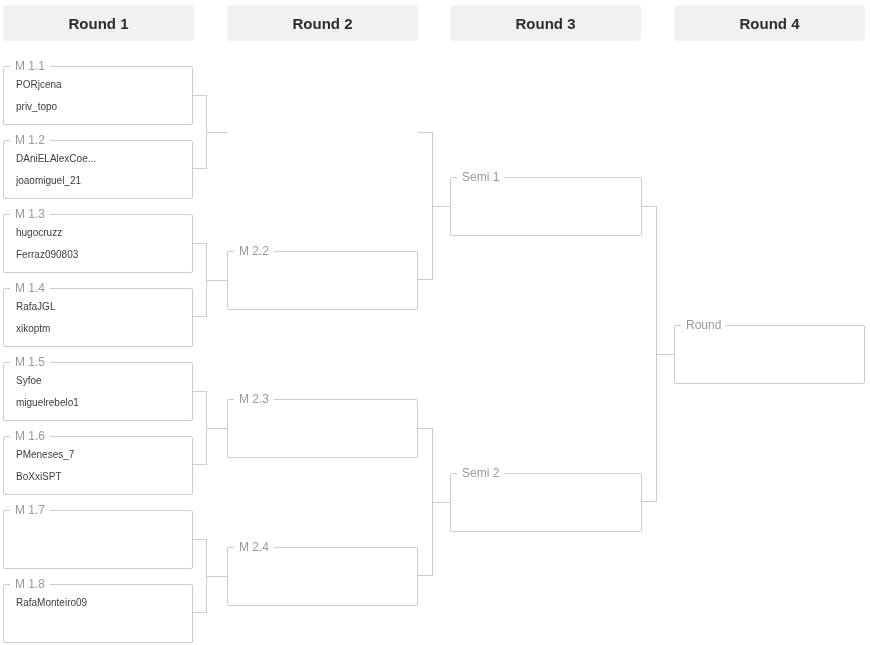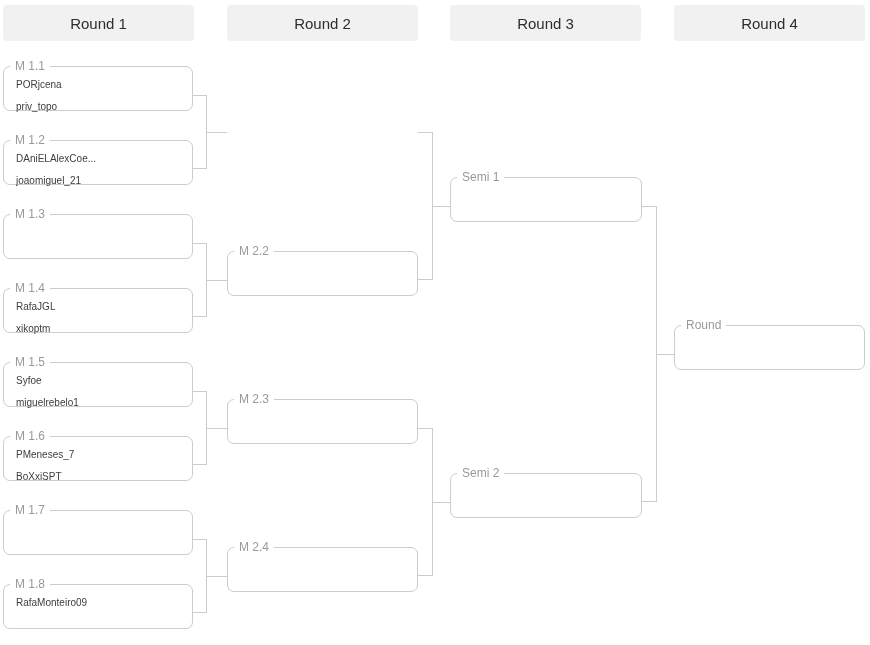--- a/index.html
+++ b/index.html
@@ -12,26 +12,26 @@
     --player-text:#3d3d3d;
   }
   html,body{margin:0;padding:0;background:var(--background);}
   body{font-family:"Liberation Sans","DejaVu Sans",sans-serif;}
   .bracket{position:relative;width:870px;height:645px;background:var(--background);overflow:hidden;}
 
   .round-header{
     position:absolute;top:5px;width:191px;height:36px;
     background:var(--header-bg);border-radius:4px;
     display:flex;align-items:center;justify-content:center;
-    font-size:15px;font-weight:normal;color:var(--header-text);
+    font-size:15px;font-weight:bold;color:var(--header-text);
   }
 
   .match{
-    position:absolute;height:45px;box-sizing:border-box;
-    border:1px solid var(--box-border);border-radius:7px;
+    position:absolute;height:59px;box-sizing:border-box;
+    border:1px solid var(--box-border);border-radius:2px;
     background:var(--background);
   }
   .match .legend{
     position:absolute;top:-9px;left:6px;
     background:var(--background);padding:0 5px;
     font-size:12px;line-height:16px;color:var(--match-label);
     white-space:nowrap;
   }
   .players{padding:7px 12px 0;}
   .player{
@@ -76,20 +76,24 @@
   </div>
   <div class="match" style="left:3px;top:140px;width:190px">
     <span class="legend">M 1.2</span>
     <div class="players">
       <div class="player">DAniELAlexCoe...</div>
       <div class="player">joaomiguel_21</div>
     </div>
   </div>
   <div class="match" style="left:3px;top:214px;width:190px">
     <span class="legend">M 1.3</span>
+    <div class="players">
+      <div class="player">hugocruzz</div>
+      <div class="player">Ferraz090803</div>
+    </div>
   </div>
   <div class="match" style="left:3px;top:288px;width:190px">
     <span class="legend">M 1.4</span>
     <div class="players">
       <div class="player">RafaJGL</div>
       <div class="player">xikoptm</div>
     </div>
   </div>
   <div class="match" style="left:3px;top:362px;width:190px">
     <span class="legend">M 1.5</span>

